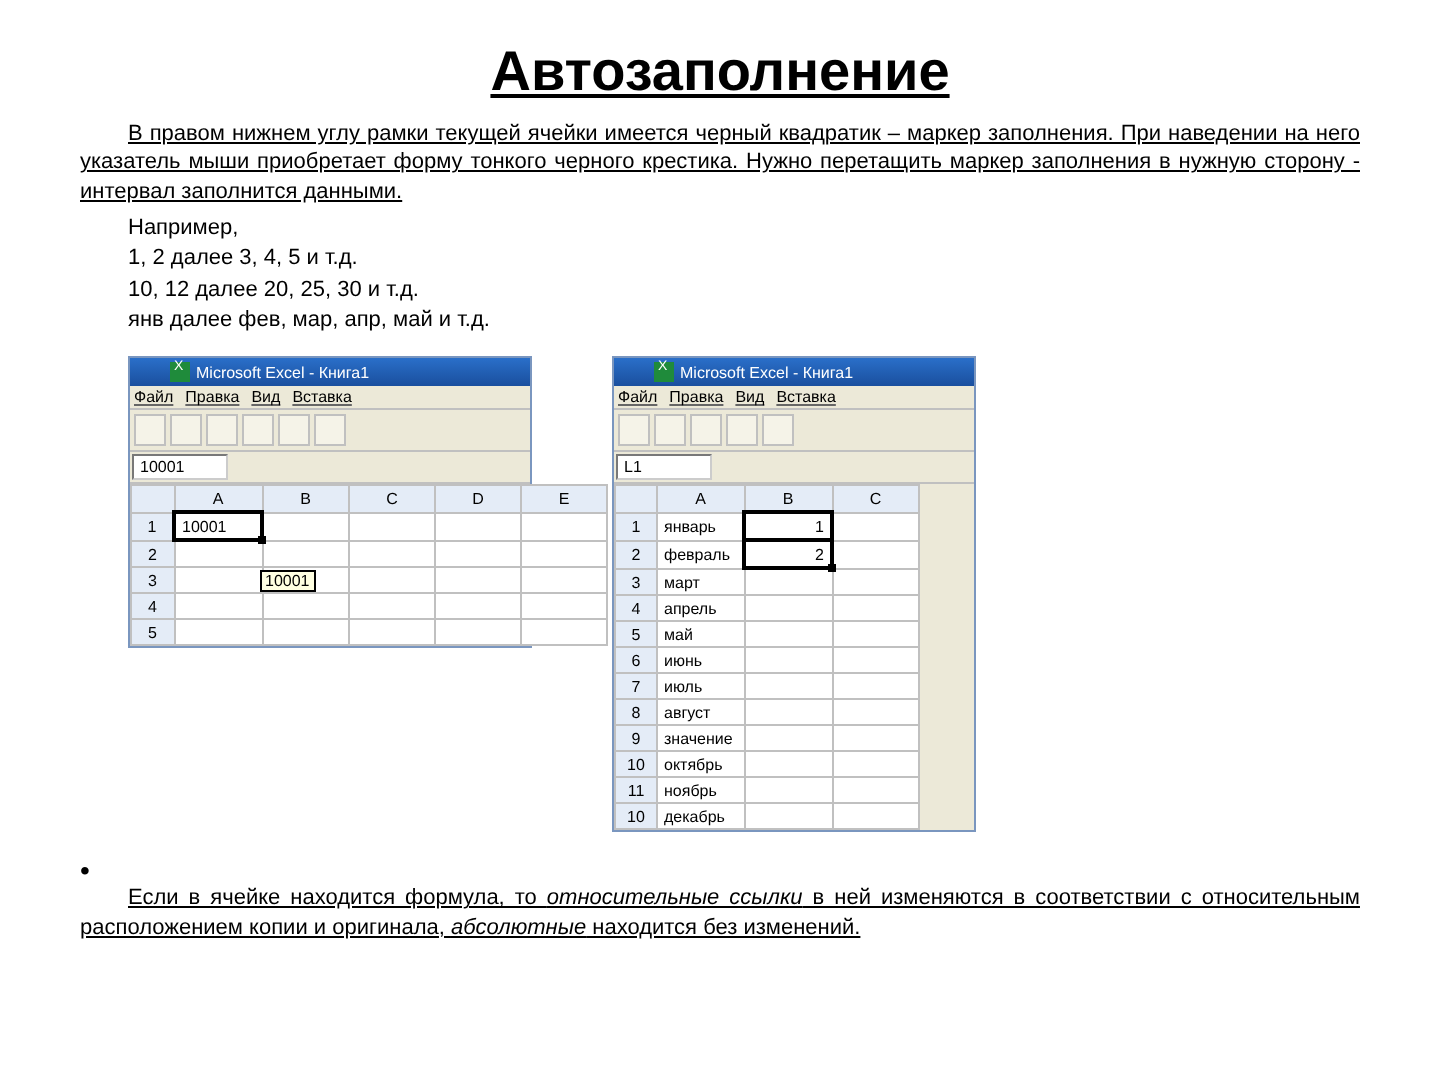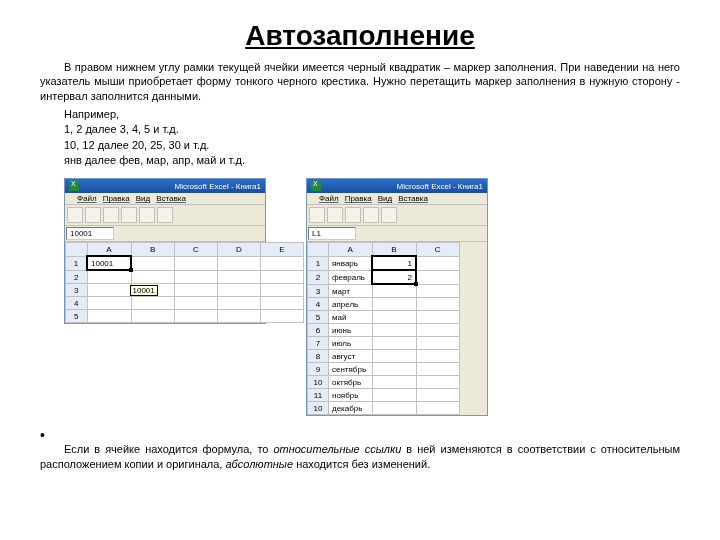--- a/index.html
+++ b/index.html
@@ -18,54 +18,53 @@
     font-size: 28px;
     font-weight: bold;
     margin: 0 0 8px 0;
     text-decoration: underline;
   }
   .body-text {
     text-align: justify;
     line-height: 1.3;
     margin: 0 0 4px 0;
   }
-  .indent { text-indent: 24px; }
+  .indent { text-indent: 24px; text-decoration: underline; }
   .examples { margin: 0 0 8px 24px; line-height: 1.4; }
   .images-row {
     display: flex;
     gap: 40px;
     margin: 10px 0 12px 24px;
     align-items: flex-start;
   }
   
   .excel {
     border: 1px solid #7a96bf;
     background: #ece9d8;
     font-size: 8px;
     font-family: Tahoma, Arial, sans-serif;
   }
   .titlebar {
     background: linear-gradient(#2a6fc9, #1a4f9e);
     color: #fff;
-    padding: 2px 4px;
+    padding: 2px 20px;
     display: flex;
     align-items: center;
     gap: 3px;
-    justify-content: space-between;
   }
   .xicon {
     width: 10px; height: 10px;
     background: #1f8b3b;
     display: inline-block;
     position: relative;
   }
   .xicon::after { content:"X"; color:#fff; font-size:7px; position:absolute; left:2px; top:-1px;}
   .menubar {
     background: #ece9d8;
-    padding: 1px 12px;
+    padding: 1px 2px;
     display: flex;
     gap: 6px;
     border-bottom: 1px solid #c0c0c0;
   }
   .menubar span { text-decoration: underline; text-decoration-color: #666; }
   .toolbar {
     background: #ece9d8;
     padding: 2px;
     display: flex;
     gap: 2px;
@@ -304,21 +303,21 @@
             <td></td>
           </tr>
       <tr>
             <th class="rowh">8</th>
             <td>август</td>
             <td></td>
             <td></td>
           </tr>
       <tr>
             <th class="rowh">9</th>
-            <td>сентябрь</td>
+            <td>значение</td>
             <td></td>
             <td></td>
           </tr>
       <tr>
             <th class="rowh">10</th>
             <td>октябрь</td>
             <td></td>
             <td></td>
           </tr>
       <tr>

